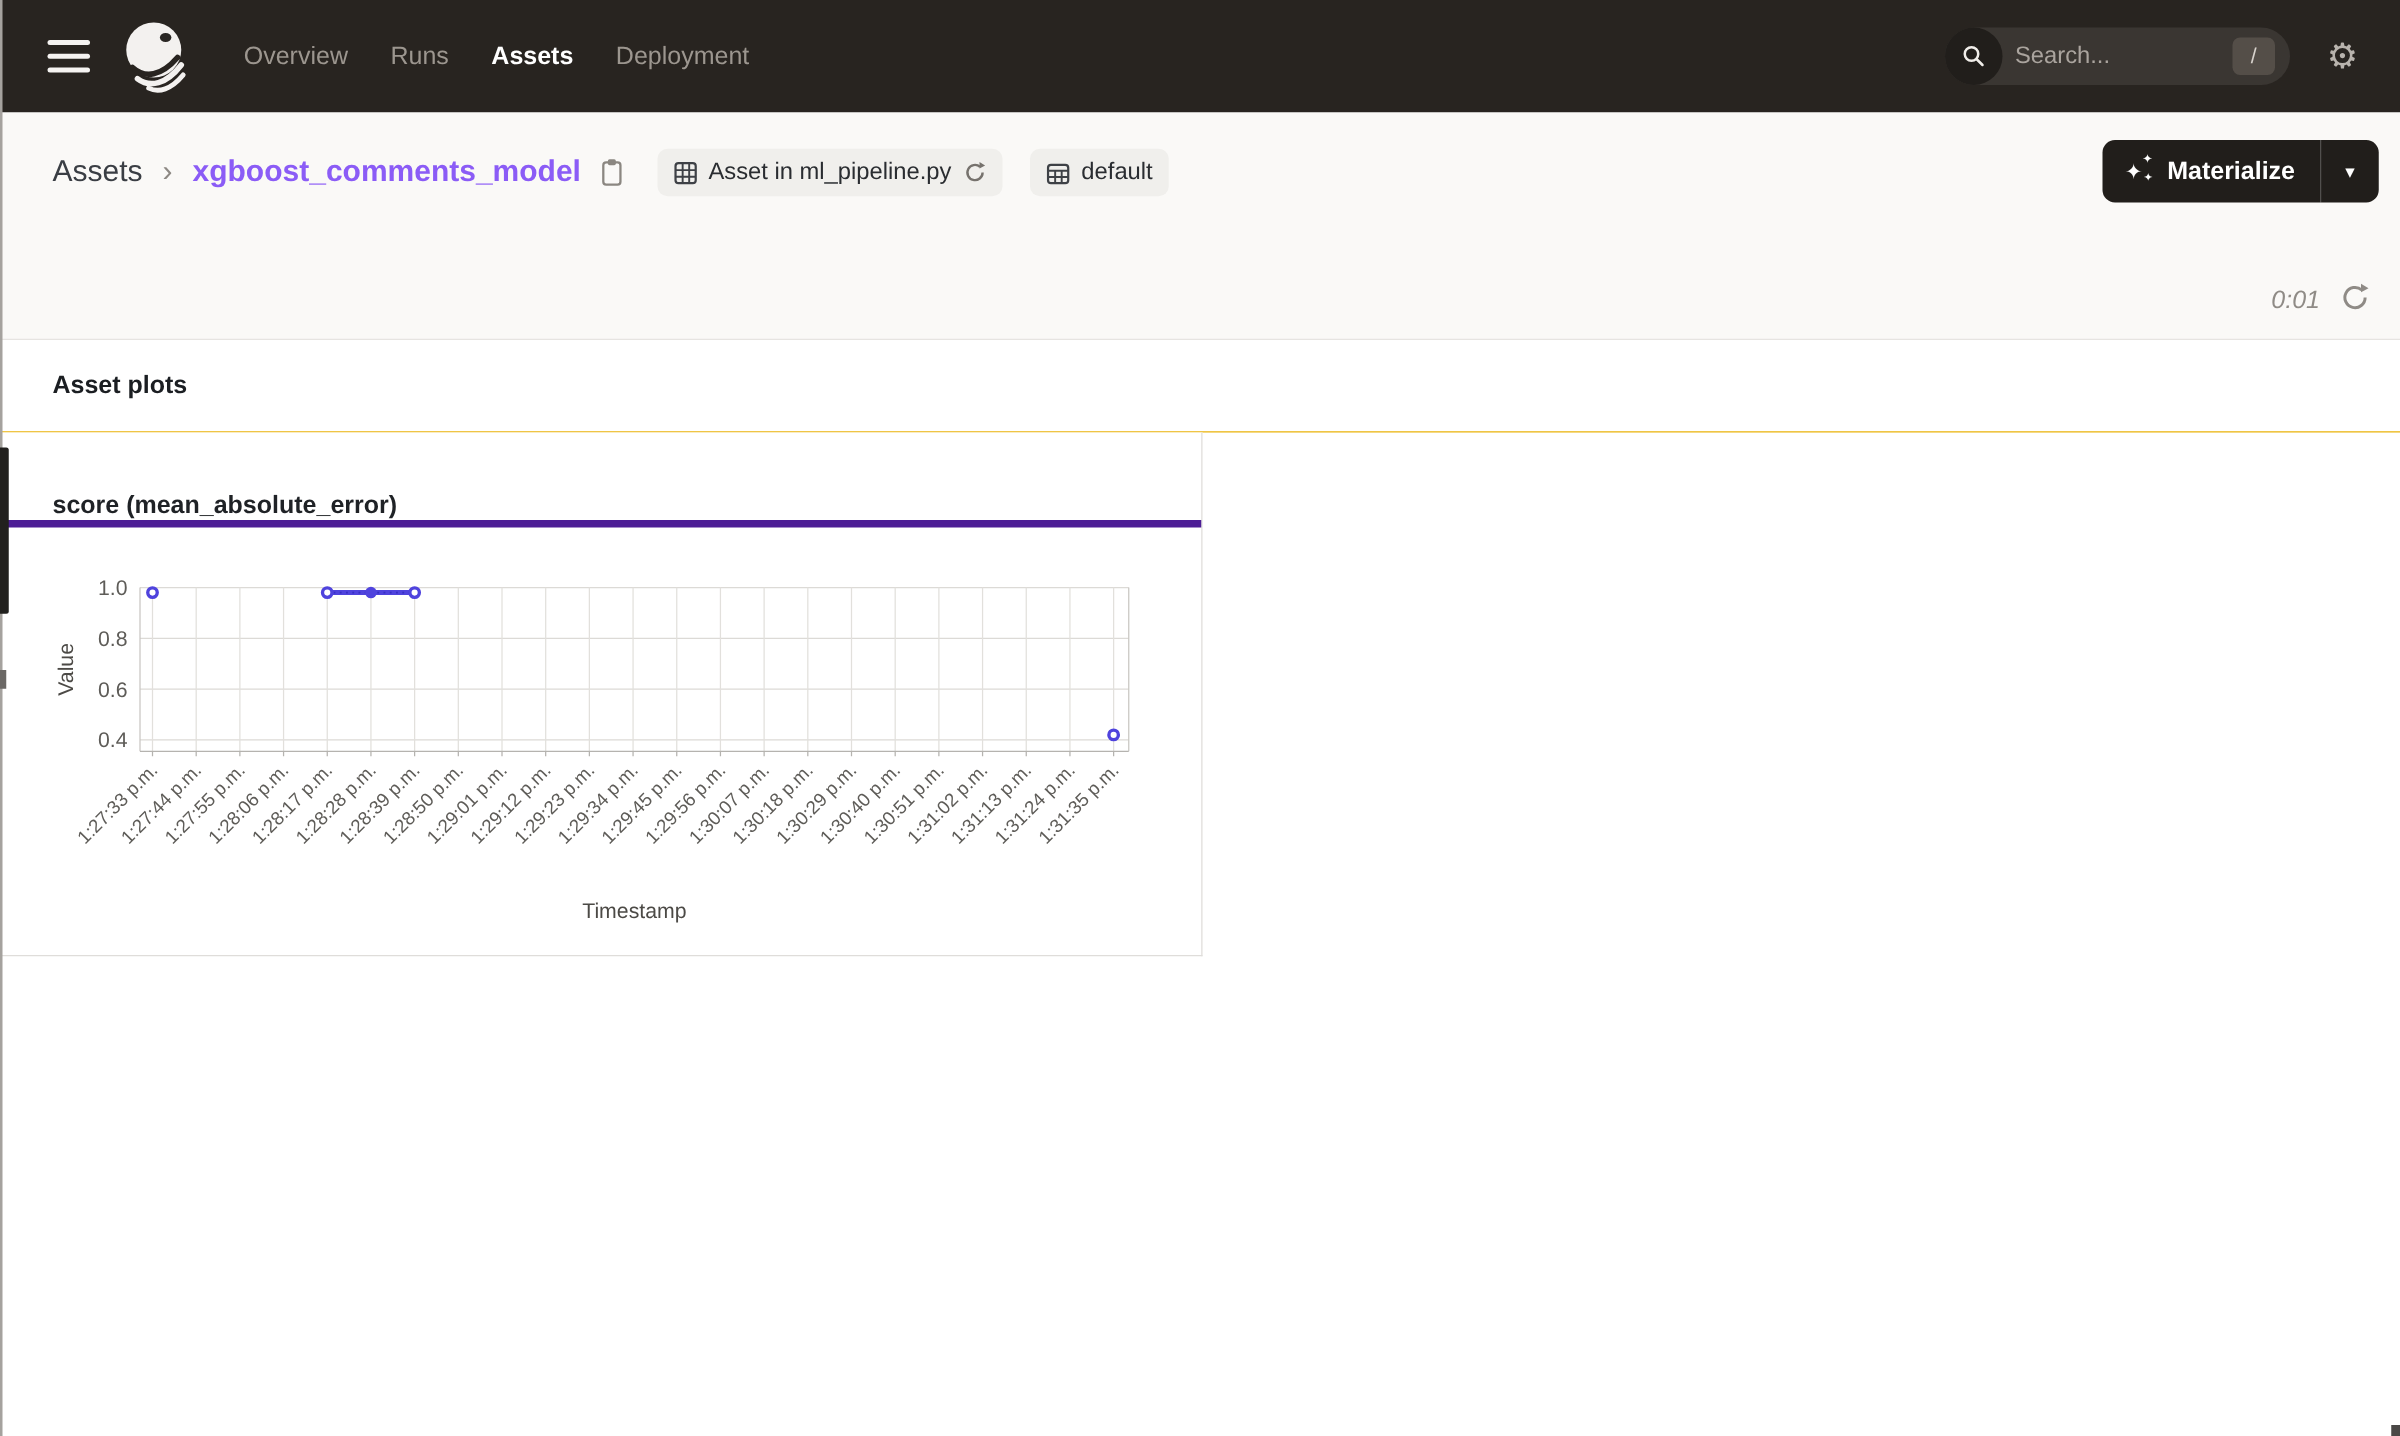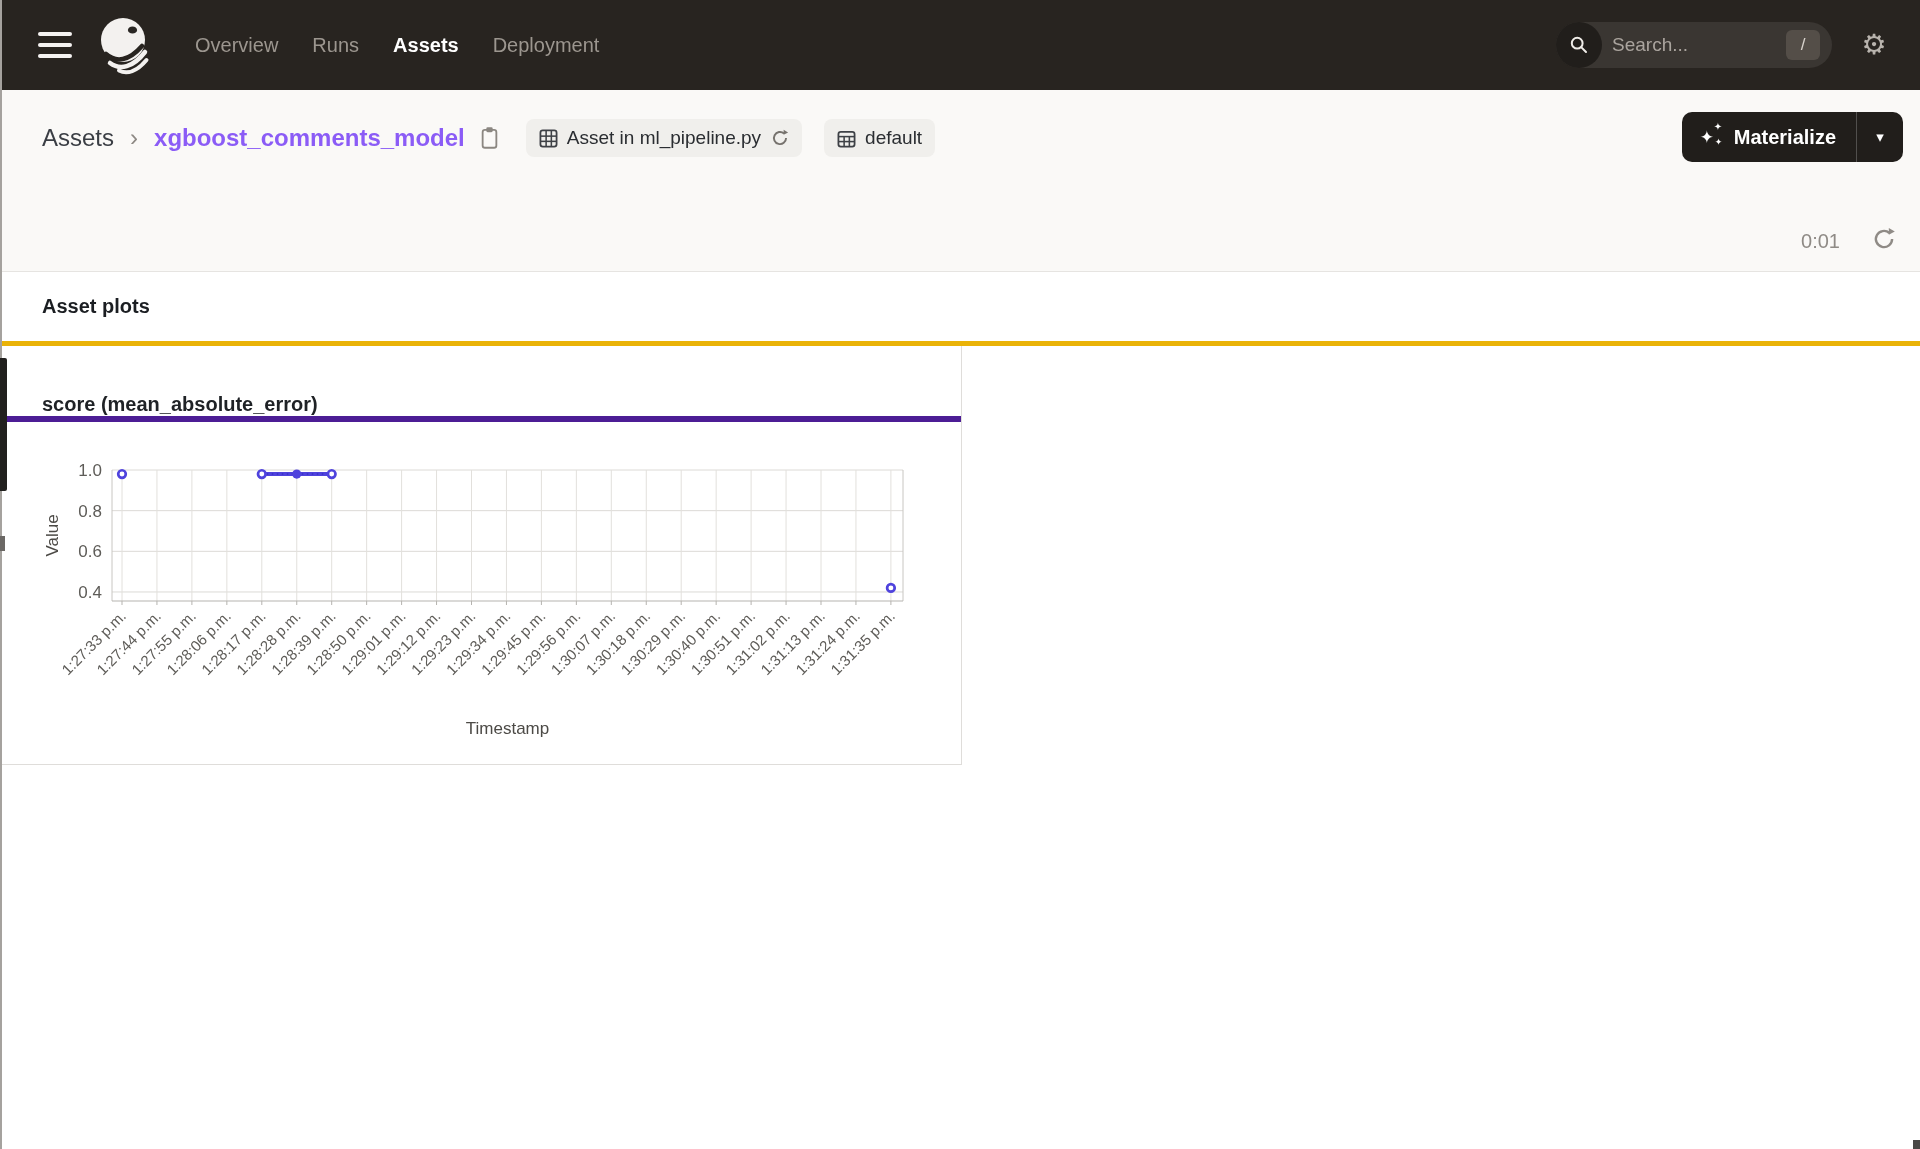--- a/index.html
+++ b/index.html
@@ -43,25 +43,25 @@
   .matbtn .caret { width:46px; text-align:center; font-size:15px; color:#fff; }
   .sparkle { position:relative; width:24px; height:24px; }
   .sparkle .s1 { position:absolute; left:0; top:2px; font-size:17px; color:#fff; }
   .sparkle .s2 { position:absolute; left:14px; top:-4px; font-size:10px; color:#fff; }
   .sparkle .s3 { position:absolute; left:15px; top:12px; font-size:9px; color:#fff; }
 
   .tabrow { position:absolute; left:42px; bottom:0; height:72px; display:flex; align-items:center; gap:42px; }
   .tab { position:relative; font-size:20px; font-weight:600; color:#2f3338; height:100%; display:flex; align-items:center; cursor:pointer; }
   .tab.active { color:#4f43dd; }
   .tab.active::after { content:""; position:absolute; left:-2px; right:-2px; bottom:7px; height:3px; background:#4f43dd; border-radius:2px; }
-  .refreshrow { position:absolute; right:24px; bottom:16px; display:flex; align-items:center; gap:32px; }
+  .refreshrow { position:absolute; right:24px; bottom:16px; display:flex; align-items:center; gap:16px;font-style:italic; }
   .reftime { font-size:20px; color:#8f8b86; }
 
   
-  .section-head { position:absolute; left:0; top:272px; width:1920px; height:74px; background:#fff; border-bottom:5px solid #eab308; display:flex; align-items:center; }
+  .section-head { position:absolute; left:0; top:272px; width:1920px; height:74px; background:#fff; border-bottom:1px solid #eab308; display:flex; align-items:center; }
   .section-title { margin-left:42px; font-size:20px; font-weight:700; color:#1b1e22; }
 
   .card { position:absolute; left:0; top:346px; width:962px; height:419px; background:#fff; border-right:1px solid #dfddda; border-bottom:1px solid #dfddda; }
   .card-titlebar { height:76px; border-bottom:6px solid #4c1d95; display:flex; align-items:flex-end; }
   .card-title { margin-left:42px; font-size:20px; font-weight:700; color:#1f2226; }
   .chart-wrap { padding:26px 0 0 30px; }
 
   svg text.ytick { font-family:"Liberation Sans",sans-serif; font-size:17px; fill:#5e5c58; }
   svg text.xtick { font-family:"Liberation Sans",sans-serif; font-size:15px; fill:#5e5c58; }
   svg text.alabel { font-family:"Liberation Sans",sans-serif; font-size:17px; fill:#4c4a46; }

